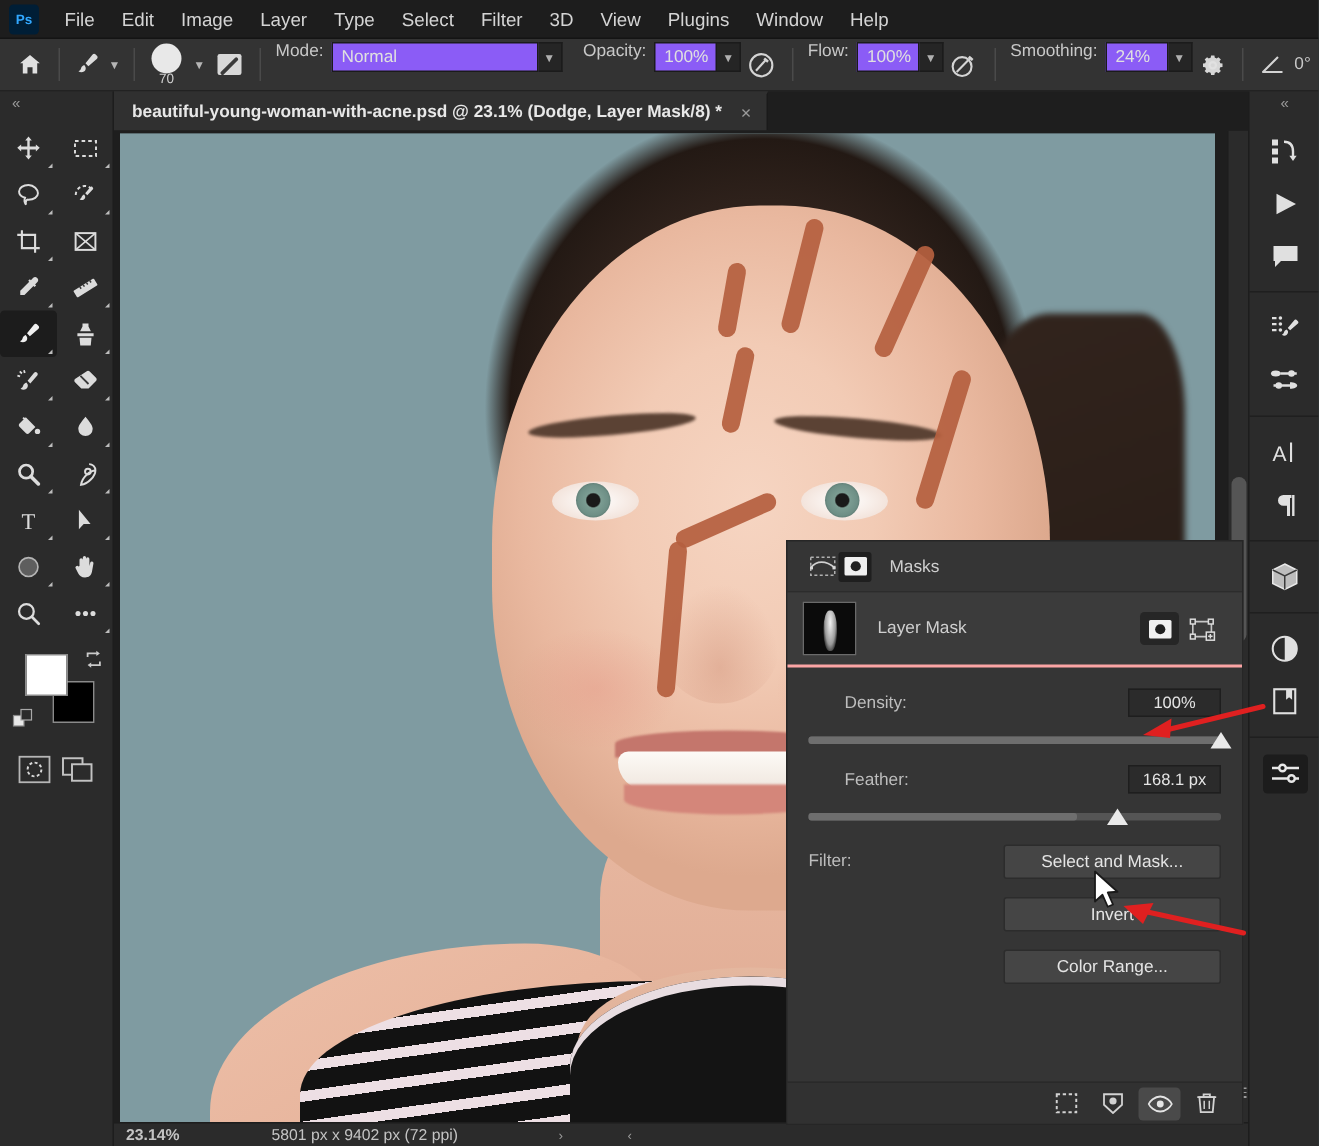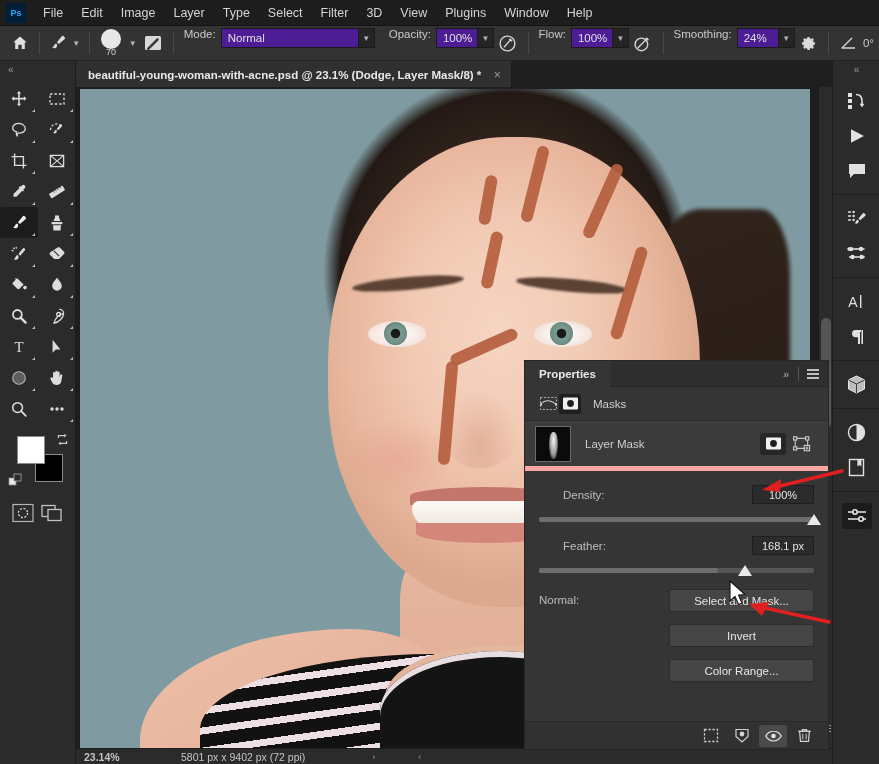--- a/index.html
+++ b/index.html
@@ -55,21 +55,21 @@
     display: flex; flex-direction: column; align-items: center; justify-content: flex-start;
     padding-top: 1px;
   }
   .brush-dot {
     width: 20px; height: 20px; border-radius: 50%; background: #e8e8e8;
   }
   .brush-size-num {
     font-size: 9px; color: #d0d0d0; line-height: 8px; margin-top: -1px;
   }
   .ob-field {
-    background: #4c1d95; border: 1px solid #1b1b1b; height: 20px;
+    background: #8b5cf6; border: 1px solid #1b1b1b; height: 20px;
     display: flex; align-items: center; padding: 0 6px;
     font-size: 11.5px; color: #e0e0e0;
   }
   .ob-field.mode { width: 138px; justify-content: flex-start; }
   .ob-field.num { width: 42px; justify-content: flex-start; }
   .ob-dd {
     width: 16px; height: 20px; background: #252525; border: 1px solid #1b1b1b;
     border-left: none; display: flex; align-items: center; justify-content: center;
     color: #b0b0b0; font-size: 8px;
   }
@@ -281,21 +281,21 @@
     border-bottom: 1px solid #2c2c2c;
   }
   .pp-masks-label { font-size: 11.5px; color: #cfcfcf; margin-left: 12px; }
   .mask-tile {
     width: 22px; height: 20px; display: flex; align-items: center; justify-content: center;
   }
   .mask-tile.sel { background: #1f1f1f; border-radius: 2px; }
 
   .pp-layermask-row {
     height: 50px; display: flex; align-items: center; padding: 0 14px 0 10px;
-    background: #3b3b3b; border-bottom: 5px solid #fca5a5;
+    background: #3b3b3b; border-bottom: 2px solid #fca5a5;
   }
   .lm-thumb {
     width: 36px; height: 36px; background: #0b0b0b; border: 1px solid #6a6a6a;
     position: relative; overflow: hidden;
   }
   .lm-fig {
     position: absolute; left: 13px; top: 5px; width: 9px; height: 27px;
     background: radial-gradient(ellipse at 50% 30%, #f2f2f2 0%, #9a9a9a 55%, rgba(60,60,60,0) 85%);
     border-radius: 45%;
   }
@@ -707,31 +707,20 @@
   </div>
 
   <div class="statusbar">
     <div class="sb-zoom">23.14%</div>
     <div class="sb-dims">5801 px x 9402 px (72 ppi)</div>
     <div class="sb-arrow">›</div>
     <div class="sb-arrow2">‹</div>
   </div>
 
   <div class="properties">
-    <div class="pp-header">
-      <div class="pp-tab">Properties</div>
-      <div class="pp-hdr-spacer"></div>
-      <div class="pp-chev">»</div>
-      <div class="pp-divider-v"></div>
-      <div class="pp-menu">
-          <i></i>
-          <i></i>
-          <i></i>
-        </div>
-    </div>
 
     <div class="pp-masks-row">
       <div class="mask-tile">
         <svg width="19" height="17" viewBox="0 0 19 17">
             <path d="M1.5 2.5h16v12h-16z" fill="none" stroke="#b0b0b0" stroke-width="1" stroke-dasharray="2 1.6"></path>
             <path d="M1.5 9.5c4-5 10-5 16 0" fill="none" stroke="#cfcfcf" stroke-width="1.1"></path>
             <rect x="1" y="8.6" width="2" height="2" fill="#d8d8d8"></rect>
             <rect x="16" y="8.6" width="2" height="2" fill="#d8d8d8"></rect>
           </svg>
       </div>
@@ -783,21 +772,21 @@
         <span class="pp-sl-label">Feather:</span>
         <span class="pp-sl-value">168.1 px</span>
       </div>
       <div class="pp-track">
         <div class="fill" style="width:65%"></div>
         <div class="pp-knob" style="left:75%"></div>
       </div>
     </div>
 
     <div class="pp-refine">
-      <div class="pp-refine-label">Normal:</div>
+      <div class="pp-refine-label">Filter:</div>
       <div class="pp-btn-col">
         <div class="pp-btn">Select and Mask...</div>
         <div class="pp-btn">Invert</div>
         <div class="pp-btn">Color Range...</div>
       </div>
     </div>
 
     <div class="pp-footer">
       <div class="pp-ficn">
         <svg width="16" height="15" viewBox="0 0 16 15">

